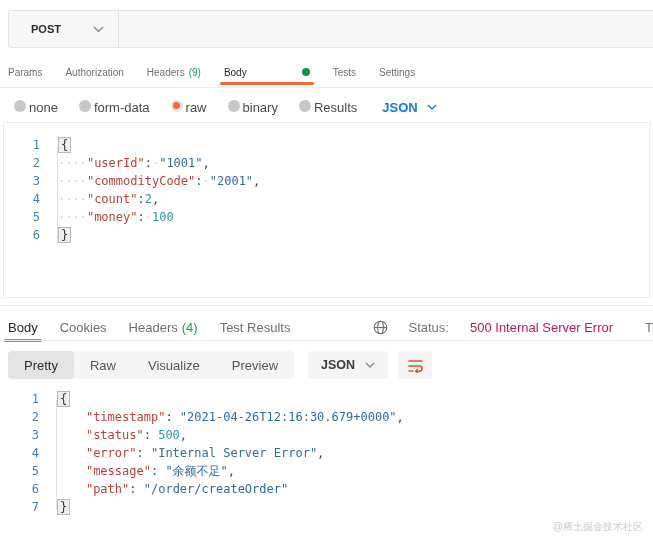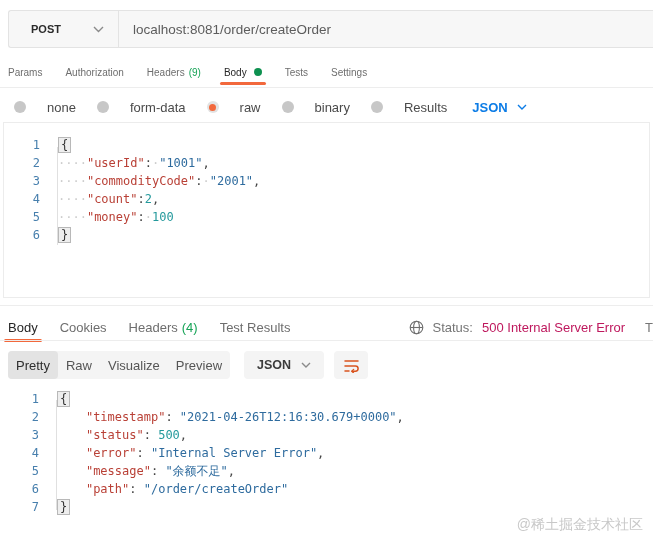--- a/index.html
+++ b/index.html
@@ -21,35 +21,35 @@
     font-weight:bold; font-size:11px; color:#2b2b2b; cursor:pointer;
   }
   .url-field { flex:1; display:flex; align-items:center; padding-left:14px; color:#5c5c5c; font-size:13.5px; }
 
   
   .req-tabs {
     position:absolute; left:8px; top:58px; right:0; height:28px;
     display:flex; gap:23px; align-items:center; font-size:10px; color:#6e6e6e;
   }
   .tab { position:relative; display:flex; align-items:center; cursor:pointer; white-space:nowrap; }
-  .tab.active { color:#262626; }
+  .tab.active { color:#262626;gap:48px; }
   .tab.active::after {
     content:""; position:absolute; left:-4px; right:-4px; bottom:-7px; height:3px;
     background:#f2683c; border-radius:2px;
   }
   .tab .count { color:#15a356; margin-left:4px; }
   .tab .dot { width:8px; height:8px; border-radius:50%; background:#0e9150; margin-left:7px; }
   .hsep { position:absolute; left:0; right:0; border-top:1px solid #ededed; }
 
   
   .body-type-row {
     position:absolute; left:14px; top:97px; right:0; height:20px;
     display:flex; align-items:center; gap:21px; font-size:13px; color:#4a4a4a;
   }
-  .radio-item { display:flex; align-items:center; gap:21px; cursor:pointer; white-space:nowrap; }
+  .radio-item { display:flex; align-items:flex-start; gap:3px; cursor:pointer; white-space:nowrap; }
   .radio { width:12px; height:12px; border-radius:50%; background:#c7c7c7; position:relative; flex:0 0 12px; }
   .radio.selected { background:#e2e2e2; }
   .radio.selected::after { content:""; position:absolute; inset:2.5px; border-radius:50%; background:#f2683c; }
   .json-select { display:flex; align-items:center; gap:9px; margin-left:4px; color:#0c7ce6; font-weight:bold; cursor:pointer; }
 
   
   .editor {
     position:absolute; font-family:"DejaVu Sans Mono", monospace; font-size:12px; line-height:18px;
   }
   .request-editor { left:3px; right:3px; top:122px; height:176px; border:1px solid #ececec; padding-top:13px; }
@@ -67,57 +67,54 @@
   .tok-num { color:#24999c; }
   .tok-punc { color:#444; }
   .tok-link { color:#2e6b9e; }
   .tok-brace { color:#333; background:#eeeeee; border:1px solid #b8b8b8; padding:0 2px; margin:-1px 0; }
 
   
   .res-header {
     position:absolute; left:8px; right:0; top:314px; height:26px;
     display:flex; align-items:center; gap:22px; font-size:13px; color:#6e6e6e;
   }
-  .res-status { margin-left:auto; display:flex; align-items:center; gap:9px; color:#757575; white-space:nowrap; }
+  .res-status { margin-left:auto; display:flex; align-items:center; gap:21px; color:#757575; white-space:nowrap; }
   .res-status .value { color:#be185d; }
   .res-status .trunc { margin-left:11px; }
 
   
   .res-toolbar { position:absolute; left:8px; top:351px; height:28px; display:flex; gap:10px; font-size:13px; }
   .segmented { display:flex; background:#f4f4f4; border-radius:4px; align-items:stretch; }
-  .seg-item { display:flex; align-items:center; padding:0 8px; color:#555; cursor:pointer; border-radius:4px; }
+  .seg-item { display:flex; align-items:center; padding:0 16px; color:#555; cursor:pointer; border-radius:4px; }
   .seg-item.active { background:#e3e3e3; color:#2e2e2e; }
   .json-dd {
     display:flex; align-items:center; gap:10px; background:#f4f4f4; border-radius:4px;
     padding:0 13px; color:#3c3c3c; font-weight:bold; font-size:12.5px; cursor:pointer; margin-left:4px;
   }
   .wrap-btn {
     width:34px; background:#f4f4f4; border-radius:4px;
     display:flex; align-items:center; justify-content:center; cursor:pointer;
   }
 
   
-  .watermark { position:absolute; right:10px; bottom:9px; color:#c8c8c8; font-size:14px; }
+  .watermark { position:absolute; right:10px; bottom:9px; color:#c8c8c8; font-size:10px; }
 
   svg { display:block; }
 </style>
 </head>
 <body>
 
 <div class="app">
 
   <div class="url-bar">
     <div class="method-select">
       <span>POST</span>
       <svg width="11" height="7" viewBox="0 0 11 7">
           <path d="M1 1l4.5 4.5L10 1" fill="none" stroke="#8a8a8a" stroke-width="1.4"></path>
         </svg>
-    </div>
-    <div class="url-field">
-      <span>localhost:8081/order/createOrder</span>
     </div>
   </div>
 
   <div class="req-tabs">
     <div class="tab">
         <span>Params</span>
       </div>
     <div class="tab">
         <span>Authorization</span>
       </div>

